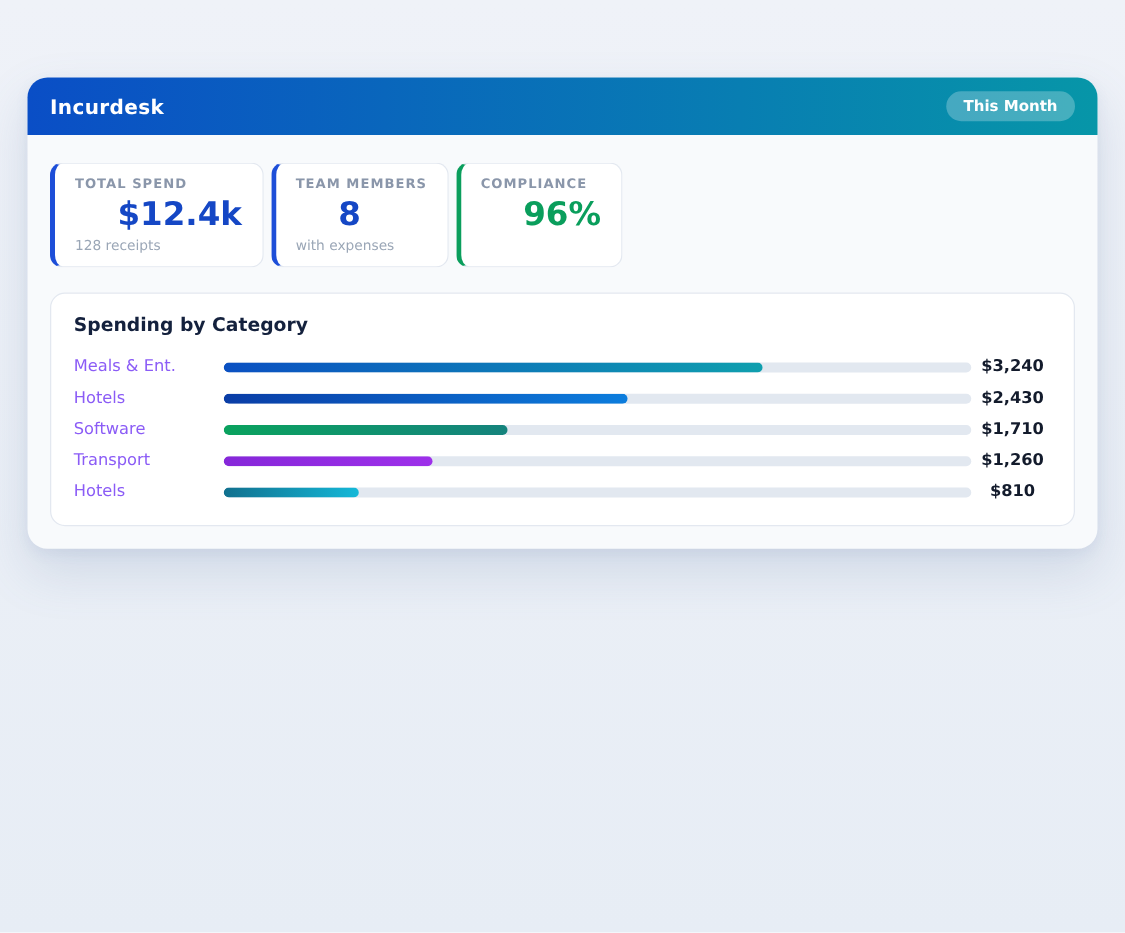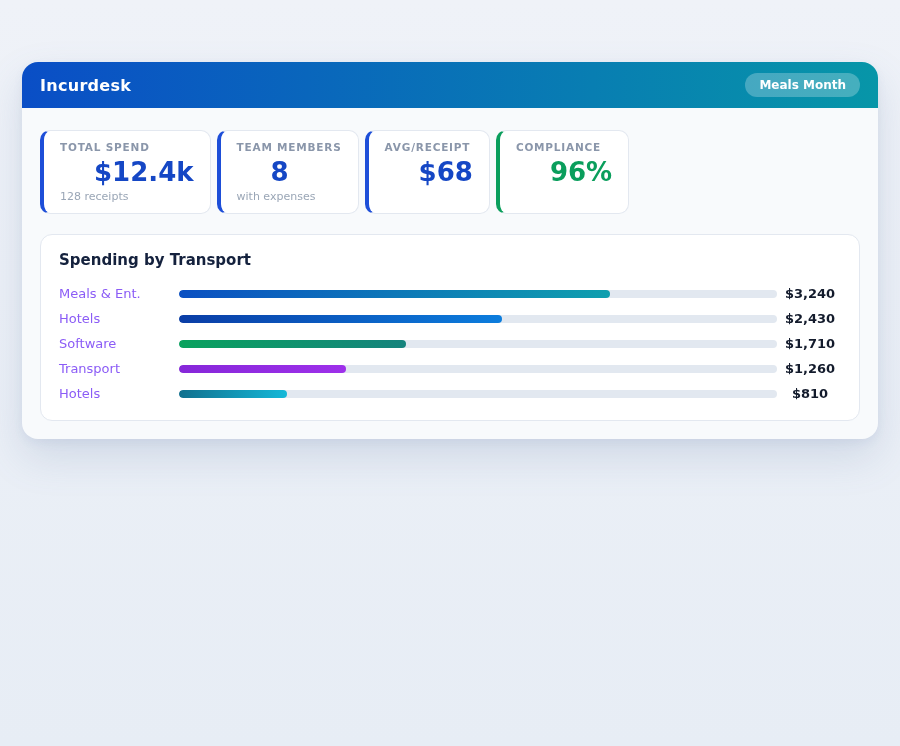--- a/index.html
+++ b/index.html
@@ -114,53 +114,49 @@
     text-align: center;
   }
 </style>
 </head>
 <body>
 
 <div class="app-card">
 
   <div class="app-header">
     <div class="app-title">Incurdesk</div>
-    <div class="period-badge">Meals Month</div>
+    <div class="period-badge">This Month</div>
   </div>
 
   <div class="content">
 
     <div class="stats">
 
       <div class="stat-card" style="border-left-color: rgb(29, 78, 216);">
         <div class="stat-label">TOTAL SPEND</div>
         <div class="stat-value" style="color: rgb(21, 71, 197);">$12.4k</div>
         <div class="stat-sub">128 receipts</div>
       </div>
 
       <div class="stat-card" style="border-left-color: rgb(29, 78, 216);">
         <div class="stat-label">TEAM MEMBERS</div>
         <div class="stat-value" style="color: rgb(21, 71, 197);">8</div>
         <div class="stat-sub">with expenses</div>
       </div>
 
-      <div class="stat-card" style="border-left-color: rgb(29, 78, 216);">
-        <div class="stat-label">AVG/RECEIPT</div>
-        <div class="stat-value" style="color: rgb(21, 71, 197);">$68</div>
-      </div>
 
       <div class="stat-card" style="border-left-color: rgb(10, 158, 92);">
         <div class="stat-label">COMPLIANCE</div>
         <div class="stat-value" style="color: rgb(10, 158, 92);">96%</div>
       </div>
 
     </div>
 
     <div class="chart-card">
-      <div class="chart-title">Spending by Transport</div>
+      <div class="chart-title">Spending by Category</div>
 
       <div class="chart-row">
         <div class="chart-row-label">Meals &amp; Ent.</div>
         <div class="bar-track">
             <div class="bar-fill" style="width: 72%; background: linear-gradient(90deg, rgb(11, 80, 194), rgb(15, 159, 174));"></div>
           </div>
         <div class="chart-row-value">$3,240</div>
       </div>
 
       <div class="chart-row">

